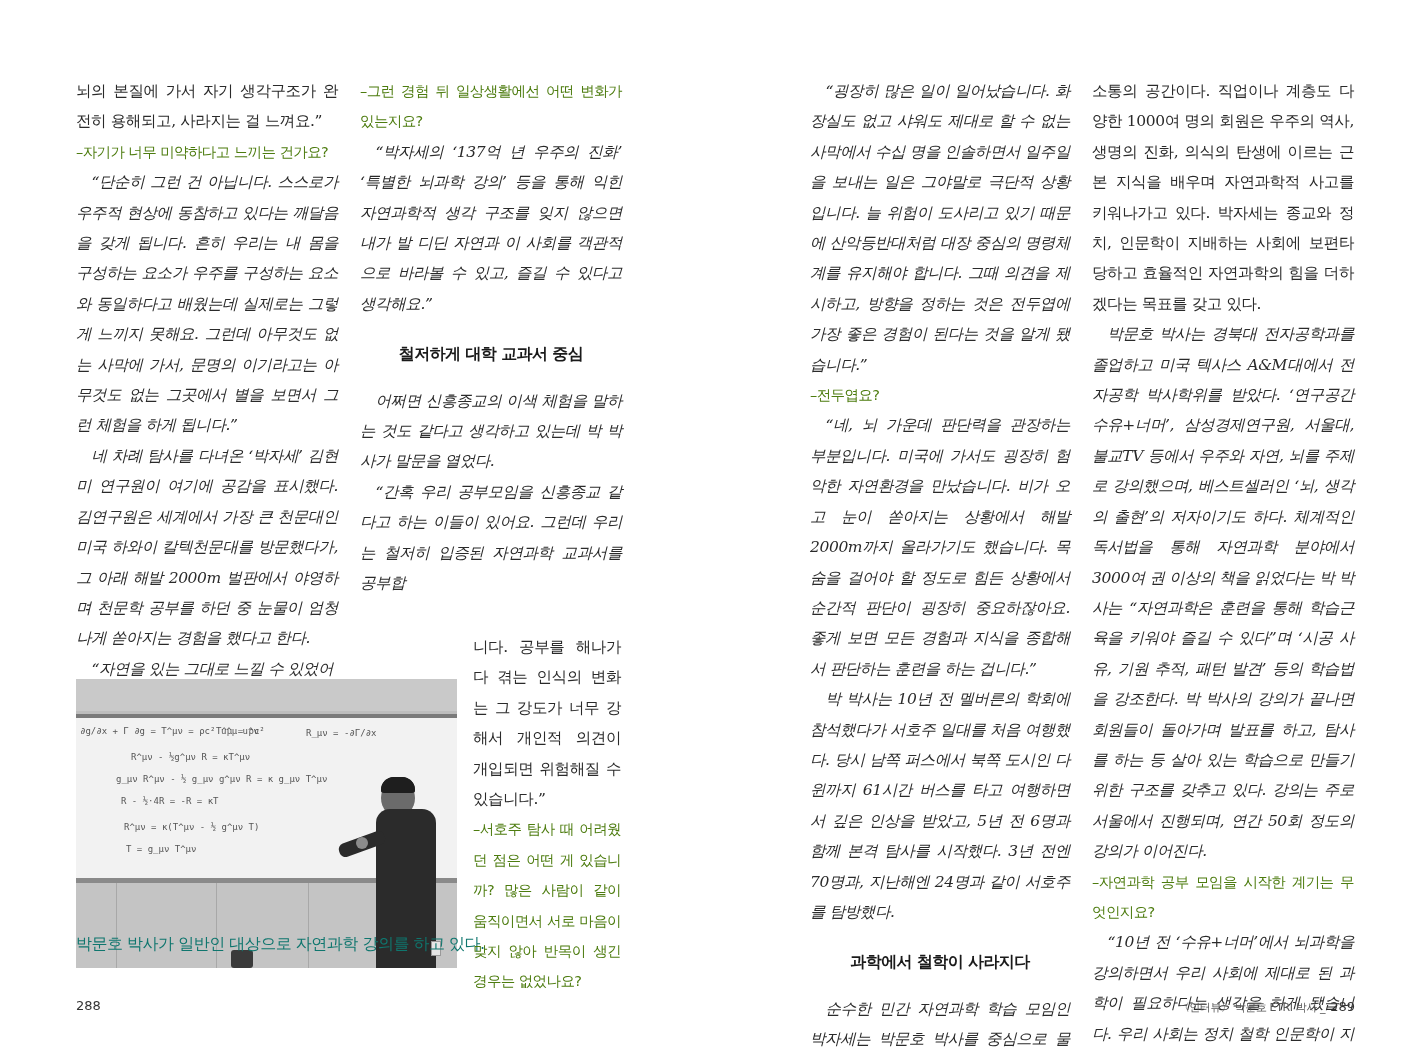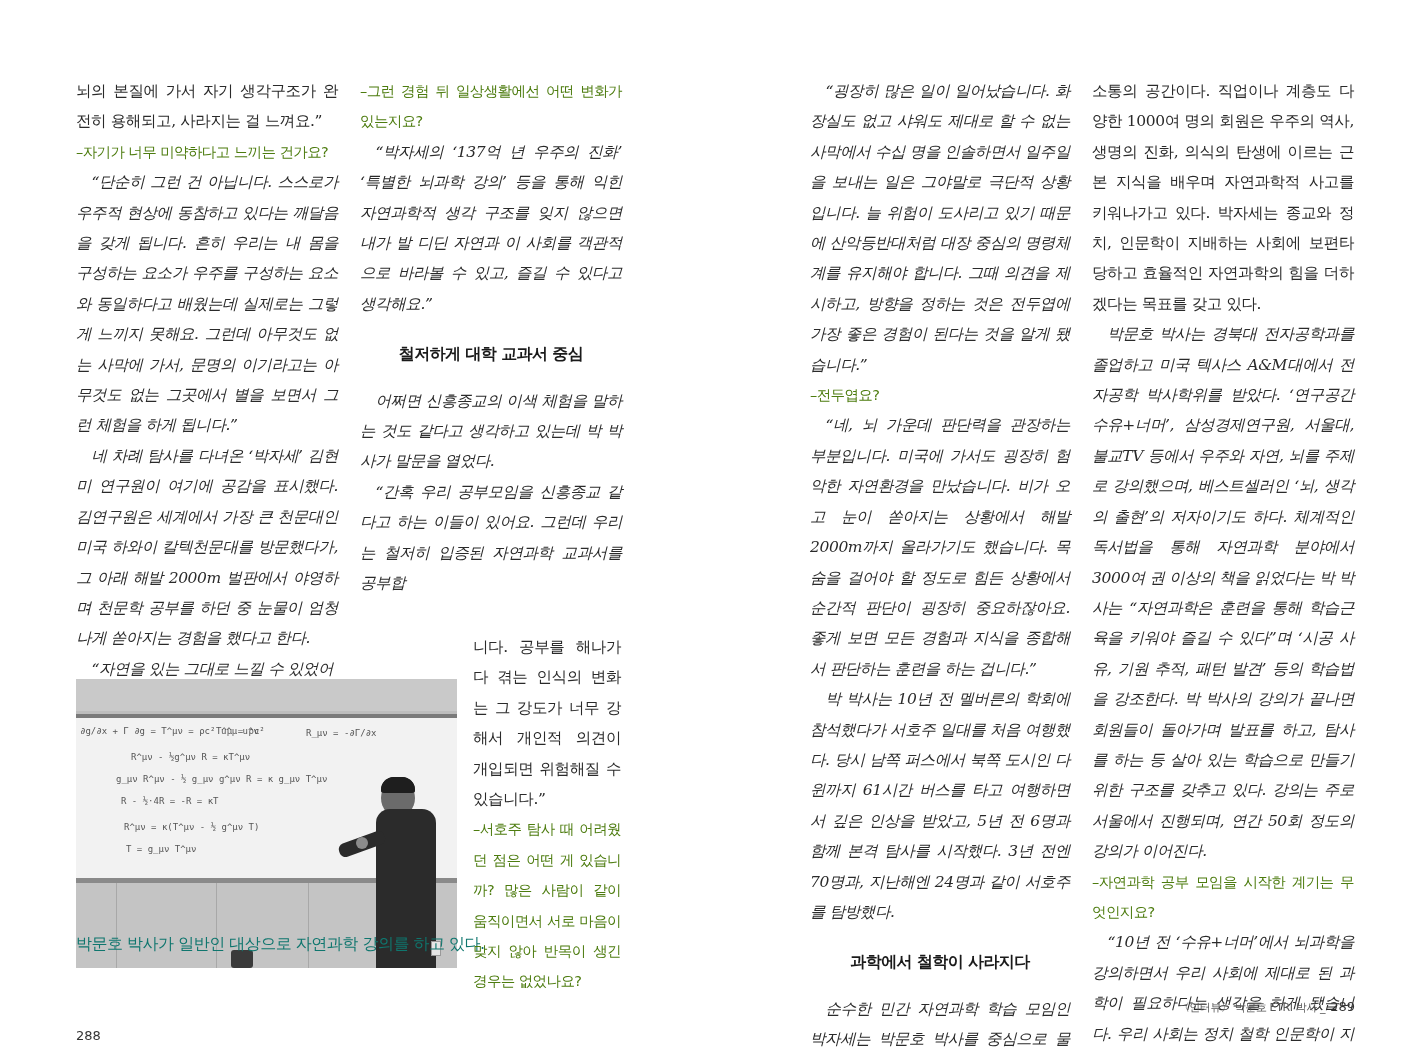--- a/index.html
+++ b/index.html
@@ -24,21 +24,21 @@
   .man-body { position:absolute; left:300px; top:130px; width:60px; height:159px; background:#2b2b2b; border-radius:14px 14px 0 0; }
   .man-head { position:absolute; left:305px; top:100px; width:34px; height:38px; background:#6b6b6b; border-radius:50%; }
   .man-hair { position:absolute; left:305px; top:98px; width:34px; height:16px; background:#1e1e1e; border-radius:17px 17px 4px 4px; }
   .man-arm { position:absolute; left:262px; top:158px; width:48px; height:14px; background:#2b2b2b; transform:rotate(-20deg); border-radius:6px; }
   .hand { position:absolute; left:280px; top:158px; width:12px; height:12px; background:#8c8c8c; border-radius:50%; }
   .camera { position:absolute; left:155px; top:271px; width:22px; height:18px; background:#3a3a3a; border-radius:3px; }
   .switch { position:absolute; left:355px; top:262px; width:8px; height:13px; background:#e5e5e5; border:1px solid #999; }
   .caption { position:absolute; left:76px; top:934px; font-family:"DejaVu Sans","Liberation Sans",sans-serif; font-size:16px; letter-spacing:-0.5px; color:#0f766e; }
   .wrap { position:absolute; left:473px; top:632px; width:148px; font-size:15.5px; line-height:30.4px; letter-spacing:-0.4px; }
   .wrap p { margin:0; text-align:justify; }
-  .pgnum-l { position:absolute; left:76px; top:1028px; font-family:"DejaVu Sans","Liberation Sans",sans-serif; font-size:13px; color:#333; }
+  .pgnum-l { position:absolute; left:76px; top:998px; font-family:"DejaVu Sans","Liberation Sans",sans-serif; font-size:13px; color:#333; }
   .pgnum-r { position:absolute; right:72px; top:996px; font-family:"DejaVu Sans","Liberation Sans",sans-serif; color:#333; }
   .pgnum-r .run { font-size:11px; color:#555; letter-spacing:-0.4px; }
   .pgnum-r .num { font-size:13px; }
 </style>
 </head>
 <body>
 
 <div id="c1" class="col">
     <p class="">뇌의 본질에 가서 자기 생각구조가 완전히 용해되고, 사라지는 걸 느껴요.”</p>
     <p class="q">–자기가 너무 미약하다고 느끼는 건가요?</p>

